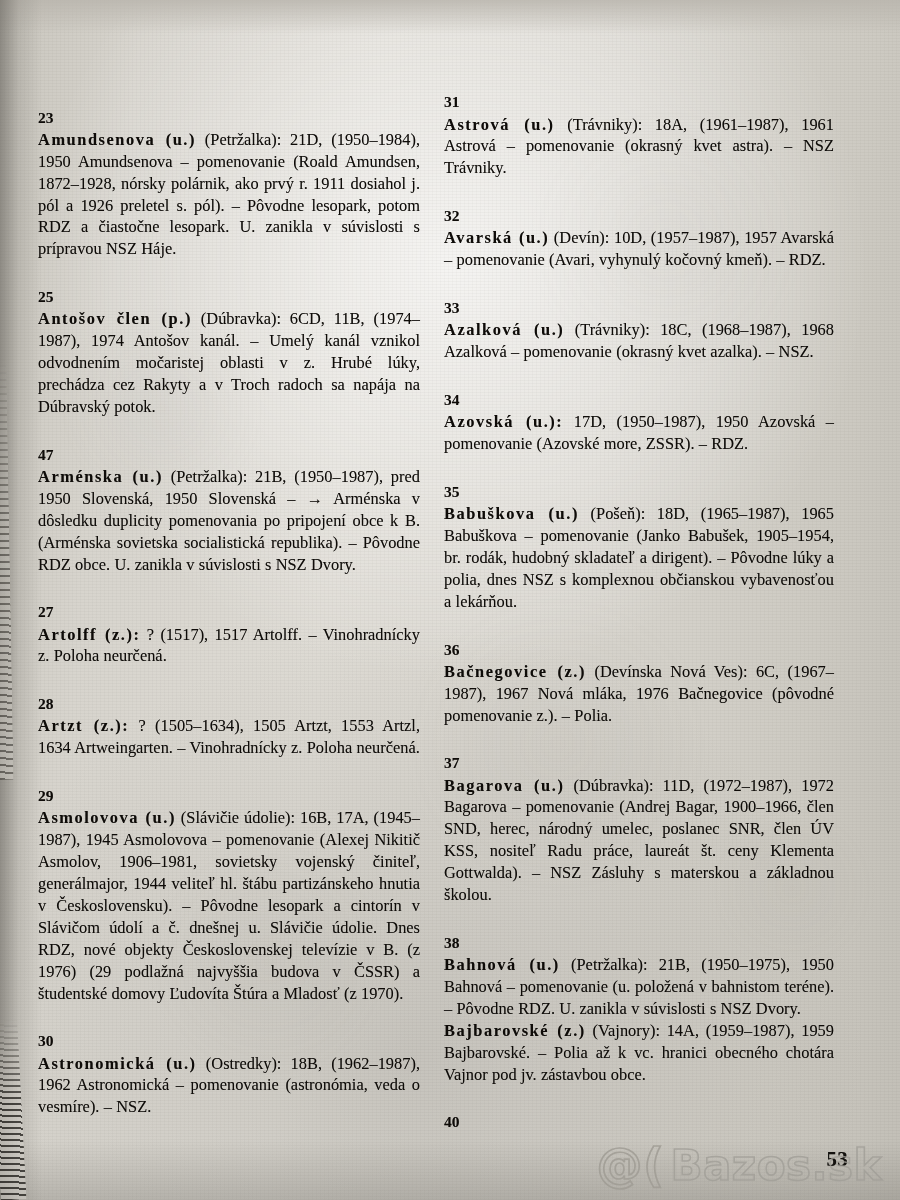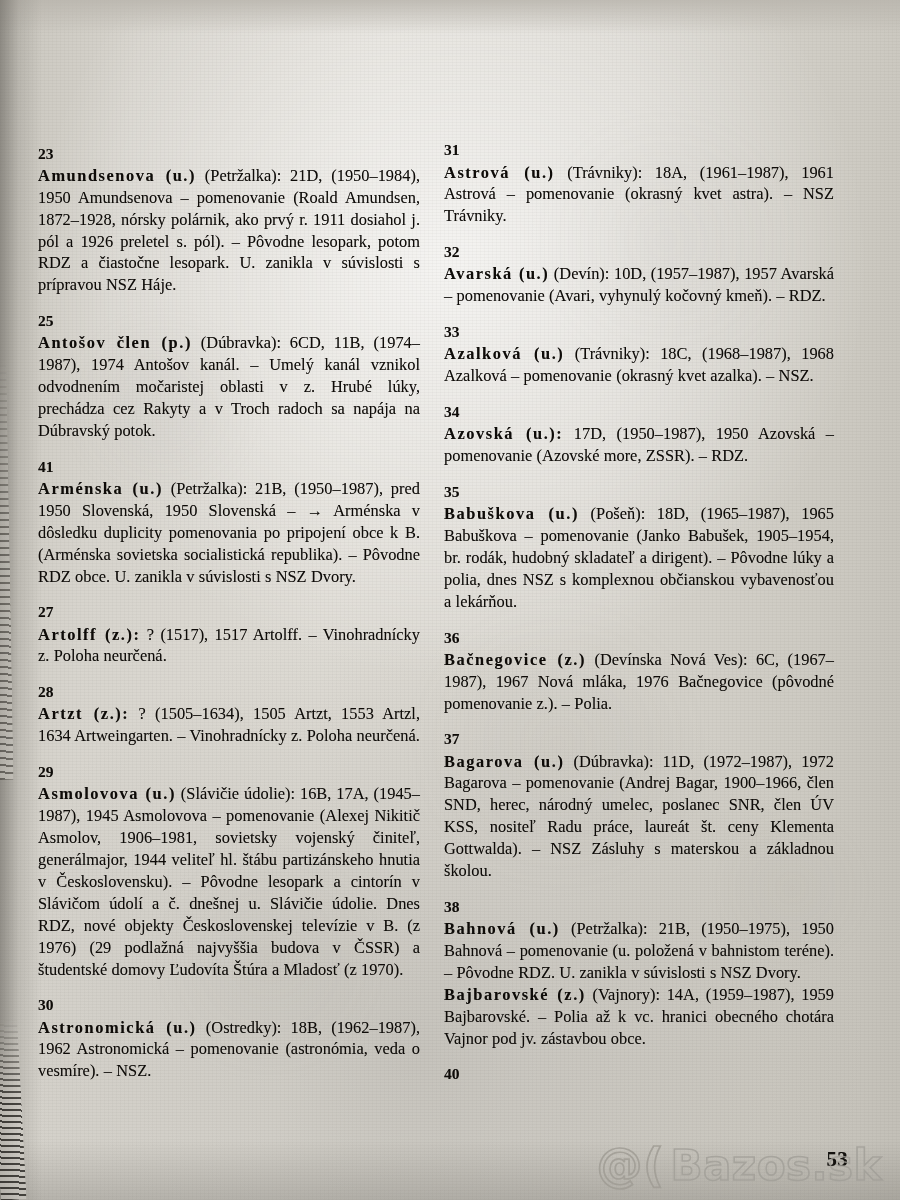--- a/index.html
+++ b/index.html
@@ -114,21 +114,21 @@
   }
   .column-right { width: 390px; flex: 0 0 390px; }
 
   .entry { margin-bottom: 0px; }
 
   .entry-number {
     font-weight: bold;
     font-size: 15.5px;
     line-height: 1.30;
     letter-spacing: 0.1px;
-    margin-top: 15px;
+    margin-top: 27px;
     margin-bottom: 1px;
   }
   .entry:first-child > .entry-number { margin-top: 0; }
 
   .entry-text {
     font-size: 16.4px;
     line-height: 1.335;
     text-align: justify;
     text-justify: inter-word;
     hyphens: manual;
@@ -200,21 +200,21 @@
         <div class="entry-text ink"><span class="entry-headword">Amundsenova (u.)</span><span> (Petržalka): 21D, (1950–1984), 1950 Amundsenova – pomenovanie (Roald Amundsen, 1872–1928, nórsky polárnik, ako prvý r. 1911 dosiahol j. pól a 1926 preletel s. pól). – Pôvodne lesopark, potom RDZ a čiastočne lesopark. U. zanikla v súvislosti s prípravou NSZ Háje.</span></div>
       </div>
 
 
       <div class="entry">
         <div class="entry-number ink">25</div>
         <div class="entry-text ink"><span class="entry-headword">Antošov člen (p.)</span><span> (Dúbravka): 6CD, 11B, (1974–1987), 1974 Antošov kanál. – Umelý kanál vznikol odvodnením močaristej oblasti v z. Hrubé lúky, prechádza cez Rakyty a v Troch radoch sa napája na Dúbravský potok.</span></div>
       </div>
 
       <div class="entry">
-        <div class="entry-number ink">41</div>
+        <div class="entry-number ink">47</div>
         <div class="entry-text ink"><span class="entry-headword">Arménska (u.)</span><span> (Petržalka): 21B, (1950–1987), pred 1950 Slovenská, 1950 Slovenská – → Arménska v dôsledku duplicity pomenovania po pripojení obce k B. (Arménska sovietska socialistická republika). – Pôvodne RDZ obce. U. zanikla v súvislosti s NSZ Dvory.</span></div>
       </div>
 
       <div class="entry">
         <div class="entry-number ink">27</div>
         <div class="entry-text ink"><span class="entry-headword">Artolff (z.):</span><span> ? (1517), 1517 Artolff. – Vinohradnícky z. Poloha neurčená.</span></div>
       </div>
 
       <div class="entry">
         <div class="entry-number ink">28</div>

